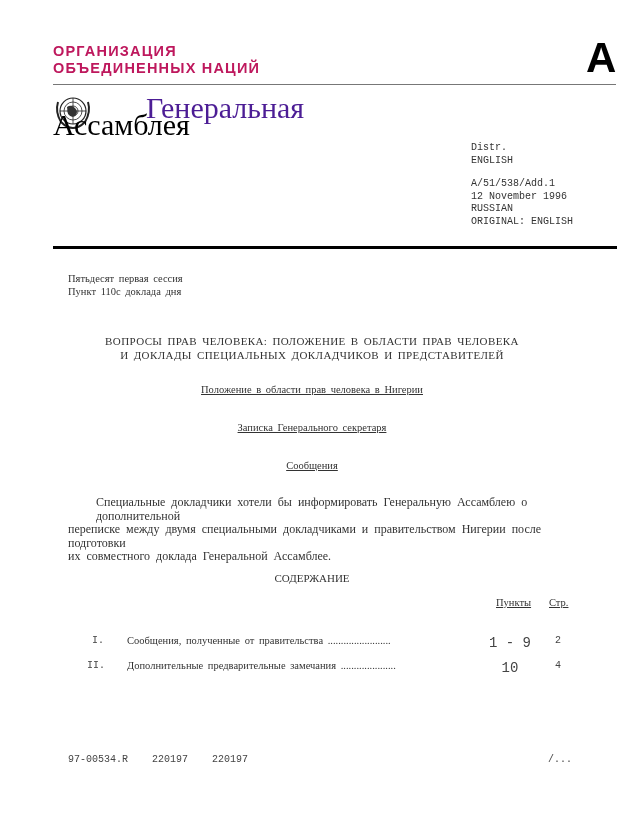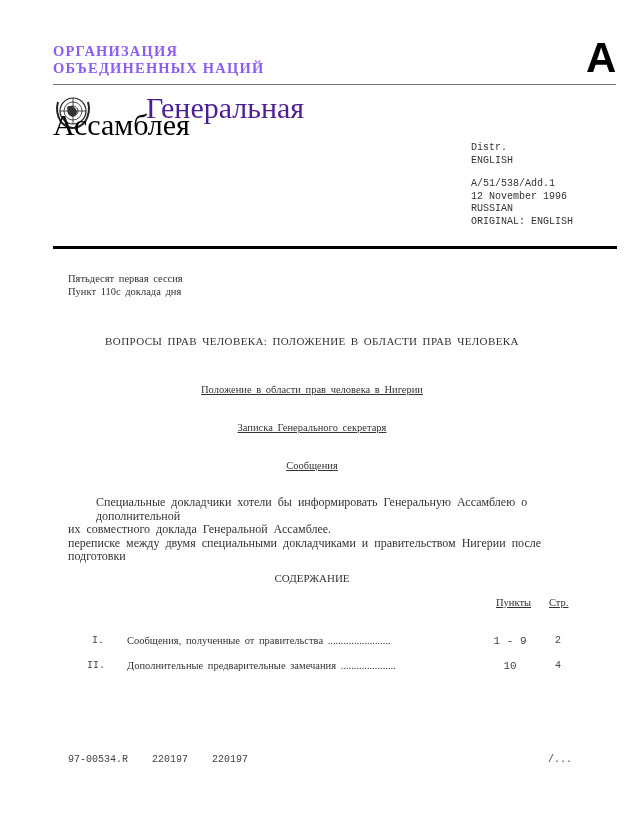--- a/index.html
+++ b/index.html
@@ -1,18 +1,18 @@
 <!DOCTYPE html>
 <html><head>
   <meta charset="utf-8">
   <style>
     html, body { margin: 0; padding: 0; background: #ffffff; }
     body { width: 640px; height: 828px; position: relative; overflow: hidden; color: #1a1a1a; }
     .abs { position: absolute; }
-    .org-name { left: 53px; top: 43px; font-family: Liberation Serif, serif; font-weight: bold; font-size: 14.5px; line-height: 17px; letter-spacing: 1.2px; color: #8b5cf6; }
+    .org-name { left: 53px; top: 43px; font-family: Liberation Sans, sans-serif; font-weight: bold; font-size: 14.5px; line-height: 17px; letter-spacing: 1.2px; color: #be185d; }
     .big-a { left: 586px; top: 36px; font-family: "Liberation Sans", sans-serif; font-weight: bold; font-size: 42px; line-height: 44px; color: #000; }
     .rule-top { left: 53px; top: 84px; width: 563px; height: 1px; background: #777; }
     .logo { left: 53px; top: 92px; width: 40px; height: 40px; }
     .ga-line1 { left: 146px; top: 93px; font-family: "Liberation Serif", serif; font-size: 30px; line-height: 30px; color: #4c1d95; }
     .ga-line2 { left: 53px; top: 110px; font-family: "Liberation Serif", serif; font-size: 30px; line-height: 30px; color: #000; }
     .mono { font-family: "Liberation Mono", monospace; font-size: 10px; line-height: 12.5px; color: #333; }
     .distr { left: 471px; top: 142px; }
     .symbol { left: 471px; top: 178px; }
     .rule-thick { left: 53px; top: 246px; width: 564px; height: 3px; background: #000; }
     .serif { font-family: "Liberation Serif", serif; font-size: 10.5px; color: #333; word-spacing: 2px; }
@@ -24,21 +24,21 @@
     .subtitle2 { top: 422px; }
     .subtitle3 { top: 460px; }
     .body-text { left: 68px; top: 496px; width: 510px; line-height: 13.5px; font-size: 12px; word-spacing: 3px; }
     .body-text .indent { padding-left: 28px; }
     .toc-title { top: 572px; font-size: 11px; }
     .toc-head { top: 597px; width: 640px; left: 0; }
     .toc-head span { position: absolute; font-family: "Liberation Serif", serif; font-size: 10.5px; text-decoration: underline; color: #333; }
     .toc-row { left: 0; width: 640px; height: 14px; }
     .toc-row .num { position: absolute; font-family: "Liberation Mono", monospace; font-size: 10px; color: #444; }
     .toc-row .title { position: absolute; left: 127px; font-family: "Liberation Serif", serif; font-size: 10.5px; color: #333; word-spacing: 2px; }
-    .toc-row .paras { position: absolute; font-family: "Liberation Mono", monospace; font-size: 11px; color: #444; text-align: center; width: 50px; left: 485px; }
+    .toc-row .paras { position: absolute; font-family: "Liberation Mono", monospace; font-size: 14px; color: #444; text-align: center; width: 50px; left: 485px; }
     .toc-row .page { position: absolute; font-family: "Liberation Mono", monospace; font-size: 10px; color: #444; left: 555px; }
     .footer { left: 68px; top: 754px; width: 505px; }
     .footer span { position: absolute; font-family: "Liberation Mono", monospace; font-size: 10px; color: #444; }
   </style>
 </head>
 <body>
 
 <div class="abs org-name">
   <div>ОРГАНИЗАЦИЯ</div>
   <div>ОБЪЕДИНЕННЫХ НАЦИЙ</div>
@@ -78,36 +78,37 @@
 
 <div class="abs rule-thick"></div>
 
 <div class="abs serif session">
   <div>Пятьдесят первая сессия</div>
   <div>Пункт 110c доклада дня</div>
 </div>
 
 <div class="abs serif center-block agenda-title">
   <div>ВОПРОСЫ ПРАВ ЧЕЛОВЕКА: ПОЛОЖЕНИЕ В ОБЛАСТИ ПРАВ ЧЕЛОВЕКА</div>
+  <div>И ДОКЛАДЫ СПЕЦИАЛЬНЫХ ДОКЛАДЧИКОВ И ПРЕДСТАВИТЕЛЕЙ</div>
 </div>
 
 <div class="abs serif center-block subtitle1">
   <span class="u">Положение в области прав человека в Нигерии</span>
 </div>
 <div class="abs serif center-block subtitle2">
   <span class="u">Записка Генерального секретаря</span>
 </div>
 <div class="abs serif center-block subtitle3">
   <span class="u">Сообщения</span>
 </div>
 
 <div class="abs serif body-text">
   <div class="indent">Специальные докладчики хотели бы информировать Генеральную Ассамблею о дополнительной</div>
+  <div>переписке между двумя специальными докладчиками и правительством Нигерии после подготовки</div>
   <div>их совместного доклада Генеральной Ассамблее.</div>
-  <div>переписке между двумя специальными докладчиками и правительством Нигерии после подготовки</div>
 </div>
 
 <div class="abs serif center-block toc-title">СОДЕРЖАНИЕ</div>
 
 <div class="abs toc-head">
   <span style="left:496px;">Пункты</span>
   <span style="left:549px;">Стр.</span>
 </div>
 
 <div class="abs toc-row" style="top:635px;">

